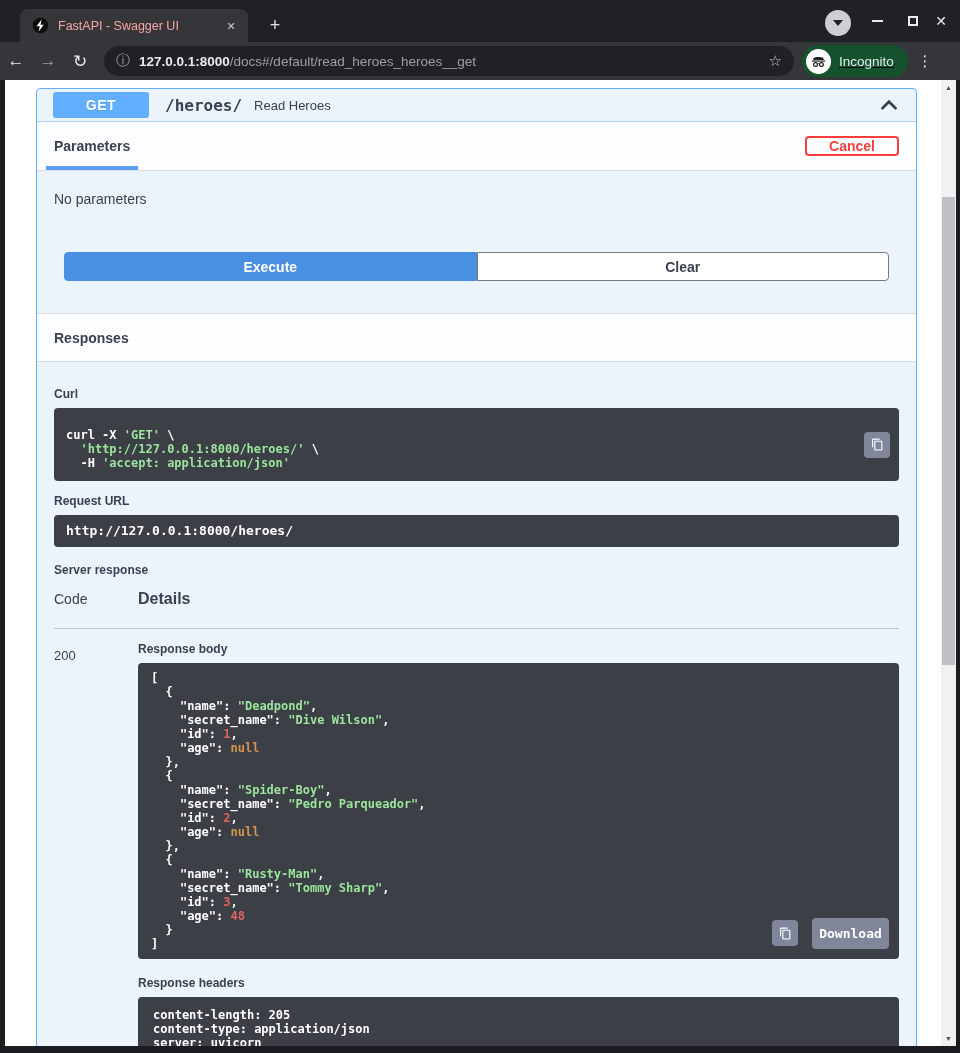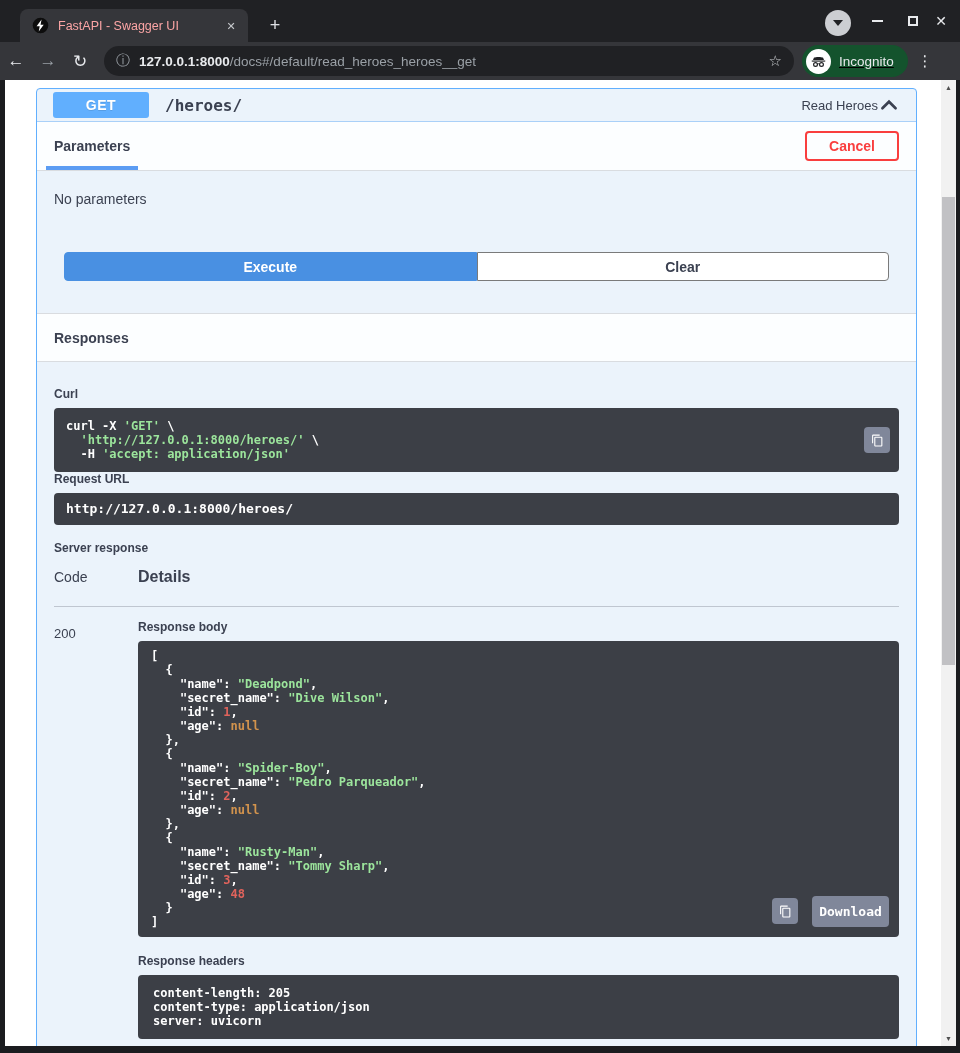--- a/index.html
+++ b/index.html
@@ -49,52 +49,52 @@
   
   .scrollbar { position:relative; width:15px; background:#f1f1f1; flex:0 0 15px; }
   .sb-btn { position:absolute; left:0; right:0; height:15px; display:flex; align-items:center;
             justify-content:center; font-size:7px; color:#505050; }
   .sb-btn.up { top:0; } .sb-btn.down { bottom:0; }
   .sb-thumb { position:absolute; top:117px; left:1px; right:1px; height:468px; background:#c1c1c4; }
 
   
   .opblock { border:1px solid #61affe; border-radius:4px; background:#ebf3fb; overflow:hidden; }
   .op-summary { height:33px; display:flex; align-items:center; padding:0 16px;
-                border-bottom:1px solid #a9d0f8;text-align:right; }
+                border-bottom:1px solid #a9d0f8; }
   .method-badge { width:96px; height:26px; background:#61affe; border-radius:3px; color:#fff;
                   font-weight:bold; font-size:14px; display:flex; align-items:center;
                   justify-content:center; letter-spacing:.5px; text-shadow:0 1px 0 rgba(0,0,0,.1); }
   .op-path { font-family:"DejaVu Sans Mono", monospace; font-weight:bold; font-size:16px;
              color:#3b4151; margin-left:16px; }
   .op-desc { font-size:13px; color:#3b4151; margin-left:12px; flex:1; }
   .chevron { width:22px; height:22px; }
 
   .sec-header { height:49px; background:rgba(255,255,255,.85); display:flex; align-items:center;
                 justify-content:space-between; padding:0 17px; position:relative;
                 border-bottom:1px solid rgba(59,65,81,.18); }
   .sec-header.responses { border-top:1px solid rgba(59,65,81,.18); }
   .sec-title { font-weight:bold; font-size:14px; color:#3b4151; }
   .tab-underline { position:absolute; left:9px; bottom:0; width:92px; height:4px; background:#5b9cf3; }
   .cancel-btn { border:2px solid #f93e3e; color:#f93e3e; background:transparent; border-radius:4px;
-                font-weight:bold; font-size:14px; width:94px; height:30px; font-family:inherit; }
+                font-weight:bold; font-size:14px; width:94px; height:20px; font-family:inherit; }
 
   .params-body { padding:20px 17px 0; }
   .no-params { font-size:14px; color:#3b4151; }
   .exec-row { display:flex; margin:45px 10px 32px; height:29px; }
   .btn-execute { flex:1; background:#4990e2; border:1px solid #4990e2; border-radius:4px 0 0 4px;
                  color:#fff; font-weight:bold; font-size:14px; font-family:inherit; }
   .btn-clear { flex:1; background:#fff; border:1px solid #7a7a7a; border-radius:0 4px 4px 0;
                color:#3b4151; font-weight:bold; font-size:14px; font-family:inherit; }
 
   .responses-body { padding:25px 17px 20px; }
   .block-label { font-weight:bold; font-size:12px; color:#3b4151; margin-bottom:7px; }
   .codeblock { background:#3c3f46; border-radius:4px; font-family:"DejaVu Sans Mono", monospace;
                font-size:12px; line-height:14px; position:relative; }
   .codeblock .line { white-space:pre; }
-  .curl-block { padding:11px 40px 11px 12px; }
+  .curl-block { padding:20px 40px 11px 12px; margin-bottom:13px; }
   .requrl-block { padding:9px 12px; margin-bottom:16px; font-weight:bold; color:#fff; font-size:13px; }
   .copy-btn { position:absolute; width:26px; height:26px; background:#80879a; border-radius:4px;
               display:flex; align-items:center; justify-content:center; }
   .copy-btn.curl-copy { right:9px; top:50%; transform:translateY(-50%); }
   .copy-btn.body-copy { right:101px; bottom:13px; }
 
   .srv-label { font-weight:bold; font-size:12px; color:#3b4151; margin-bottom:13px; }
   .resp-table-head { display:flex; align-items:baseline; padding-bottom:20px;
                      border-bottom:1px solid rgba(59,65,81,.25); }
   .col-code-h { width:84px; font-size:14px; color:#3b4151; }

